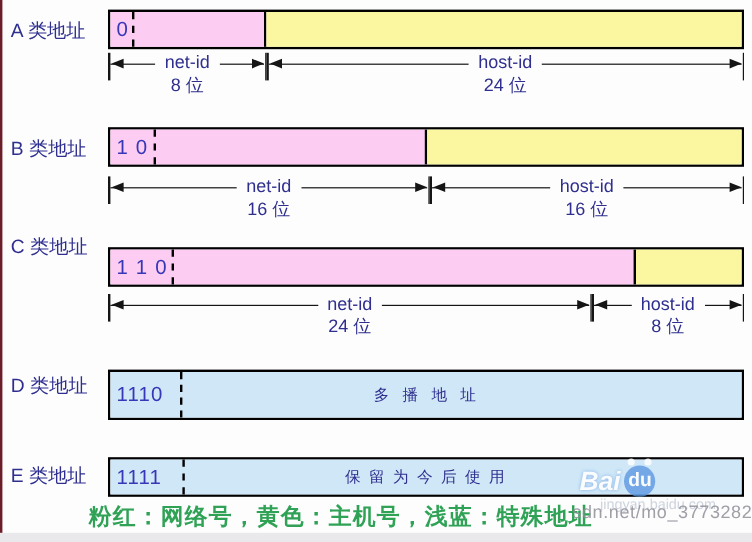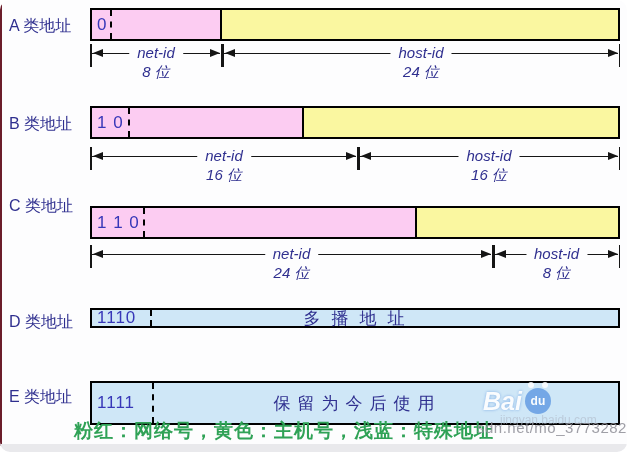--- a/index.html
+++ b/index.html
@@ -1,20 +1,20 @@
 <!DOCTYPE html>
 <html style="--pink: #FCCCF2; --yellow: #FAF7A0; --light-blue: #CFE7F7; --label-blue: #2F2F8F; --bits-blue: #3737B8; --legend-green: #2FA256;"><head>
 <meta charset="utf-8">
 <style>
   * { margin:0; padding:0; box-sizing:border-box; }
   html,body { background:#ffffff; }
   body { font-family:"Liberation Sans", sans-serif; }
   .canvas {
     position:relative; width:627px; height:452px;
-    background:#fdfdfe; overflow:hidden;border-radius:10px;
+    background:#fdfdfe; overflow:hidden;
   }
   .left-edge { position:absolute; left:0; top:0; width:2px; height:446px; background:#6b1d2a; }
   .bottom-strip { position:absolute; left:0; top:444px; width:627px; height:8px; background:#e9e9ec; }
 
   .row-label {
     position:absolute; left:9px; width:80px;
     color:var(--label-blue); font-size:16px; white-space:nowrap;
   }
 
   .abox {
@@ -25,27 +25,27 @@
   .seg.pink   { background:var(--pink); border-right:2px solid #000; }
   .seg.yellow { background:var(--yellow); flex:1; }
   .seg.bluef  { background:var(--light-blue); flex:1; }
   .bits {
     position:absolute; left:5px; top:50%; transform:translateY(-50%);
     color:var(--bits-blue); font-size:17px; letter-spacing:1px; white-space:pre;
   }
   .dash { position:absolute; top:0; bottom:0; border-left:2px dashed #000; }
   .content-label {
     position:absolute; left:0; right:2px; top:50%; transform:translateY(-50%);
-    text-align:center; color:var(--label-blue); font-size:17px;
+    text-align:center; color:var(--label-blue); font-size:13px;
     letter-spacing:11px; text-indent:11px; white-space:nowrap;
   }
   .content-label.tight { letter-spacing:7px; text-indent:7px;font-family:Liberation Serif, serif; }
 
   
-  .dim { position:absolute; height:42px;font-style:italic; }
+  .dim { position:absolute; height:42px; }
   .dim .post { position:absolute; top:0; width:1.5px; height:23px; background:#151515; }
   .dim .post-l { left:0; } .dim .post-r { right:0; }
   .dim .dline { position:absolute; top:8.5px; left:2px; right:2px; height:1.5px; background:#151515; }
   .dim .ah { position:absolute; width:0; height:0; top:4.5px;
              border-top:4.5px solid transparent; border-bottom:4.5px solid transparent; }
   .dim .ah-l { left:2.5px; border-right:10px solid #151515; }
   .dim .ah-r { right:2.5px; border-left:10px solid #151515; }
   .dim .dlabel {
     position:absolute; top:0; left:50%; transform:translateX(-50%);
     text-align:center; color:var(--label-blue); font-size:15px;
@@ -59,26 +59,26 @@
     font-family:"DejaVu Serif", serif; font-weight:bold;
     font-size:19px; color:var(--legend-green); letter-spacing:1px; white-space:nowrap;
   }
 
   
   .wm-logo {
     position:absolute; left:483px; top:387px; height:28px;
     display:flex; align-items:center; opacity:.9; z-index:5;
   }
   .wm-bai {
-    color:#ffffff; font-size:25px; font-weight:bold; font-style:italic;
+    color:#ffffff; font-size:22px; font-weight:bold; font-style:italic;
     text-shadow:0 0 3px rgba(110,160,225,.9);
   }
   .wm-circle {
     position:relative; width:26px; height:26px; border-radius:50%;
-    background:rgba(88,148,224,.85); color:#fff; font-size:12px; font-weight:bold;
+    background:rgba(88,148,224,.85); color:#fff; font-size:16px; font-weight:bold;
     display:flex; align-items:center; justify-content:center; margin:0 3px;
   }
   .wm-circle::before, .wm-circle::after {
     content:""; position:absolute; width:6px; height:6px; border-radius:50%;
     background:rgba(255,255,255,.95); top:-6px;
   }
   .wm-circle::before { left:3px; } .wm-circle::after { right:3px; }
   .wm-jing {
     color:rgba(238,244,252,.92); font-size:23px; font-weight:bold; margin-left:4px;
     text-shadow:0 0 3px rgba(120,165,230,.75); letter-spacing:1px;
@@ -125,21 +125,21 @@
     <div class="ah ah-l"></div>
     <div class="ah ah-r"></div>
     <div class="dlabel">
       <div class="l1">host-id</div>
       <div class="l2">24 位</div>
     </div>
   </div>
 
   <div class="row-label" style="top:114px">B 类地址</div>
   <div class="abox" style="top:106px;height:33px">
-    <div class="seg pink" style="width:212px">
+    <div class="seg pink" style="width:264px">
       <span class="bits">1 0</span>
       <div class="dash" style="left:36px"></div>
     </div>
     <div class="seg yellow"></div>
   </div>
   <div class="dim" style="left:90px;top:147px;width:268px">
     <div class="post post-l"></div>
     <div class="post post-r"></div>
     <div class="dline"></div>
     <div class="ah ah-l"></div>
@@ -156,21 +156,21 @@
     <div class="ah ah-l"></div>
     <div class="ah ah-r"></div>
     <div class="dlabel">
       <div class="l1">host-id</div>
       <div class="l2">16 位</div>
     </div>
   </div>
 
   <div class="row-label" style="top:196px">C 类地址</div>
   <div class="abox" style="top:206px;height:33px">
-    <div class="seg pink" style="width:325px">
+    <div class="seg pink" style="width:438px">
       <span class="bits">1 1 0</span>
       <div class="dash" style="left:51px"></div>
     </div>
     <div class="seg yellow"></div>
   </div>
   <div class="dim" style="left:90px;top:245px;width:403px">
     <div class="post post-l"></div>
     <div class="post post-r"></div>
     <div class="dline"></div>
     <div class="ah ah-l"></div>
@@ -186,30 +186,30 @@
     <div class="dline"></div>
     <div class="ah ah-l"></div>
     <div class="ah ah-r"></div>
     <div class="dlabel">
       <div class="l1">host-id</div>
       <div class="l2">8 位</div>
     </div>
   </div>
 
   <div class="row-label" style="top:312px">D 类地址</div>
-  <div class="abox" style="top:308px;height:20px">
+  <div class="abox" style="top:308px;height:42px">
     <div class="seg bluef">
       <span class="bits">1110</span>
       <div class="dash" style="left:58px"></div>
       <div class="content-label">多播地址</div>
     </div>
   </div>
 
   <div class="row-label" style="top:387px">E 类地址</div>
-  <div class="abox" style="top:381px;height:44px">
+  <div class="abox" style="top:381px;height:33px">
     <div class="seg bluef">
       <span class="bits">1111</span>
       <div class="dash" style="left:60px"></div>
       <div class="content-label tight">保留为今后使用</div>
     </div>
   </div>
 
   <div class="legend">粉红：网络号，黄色：主机号，浅蓝：特殊地址</div>
 
   <div class="wm-logo">

